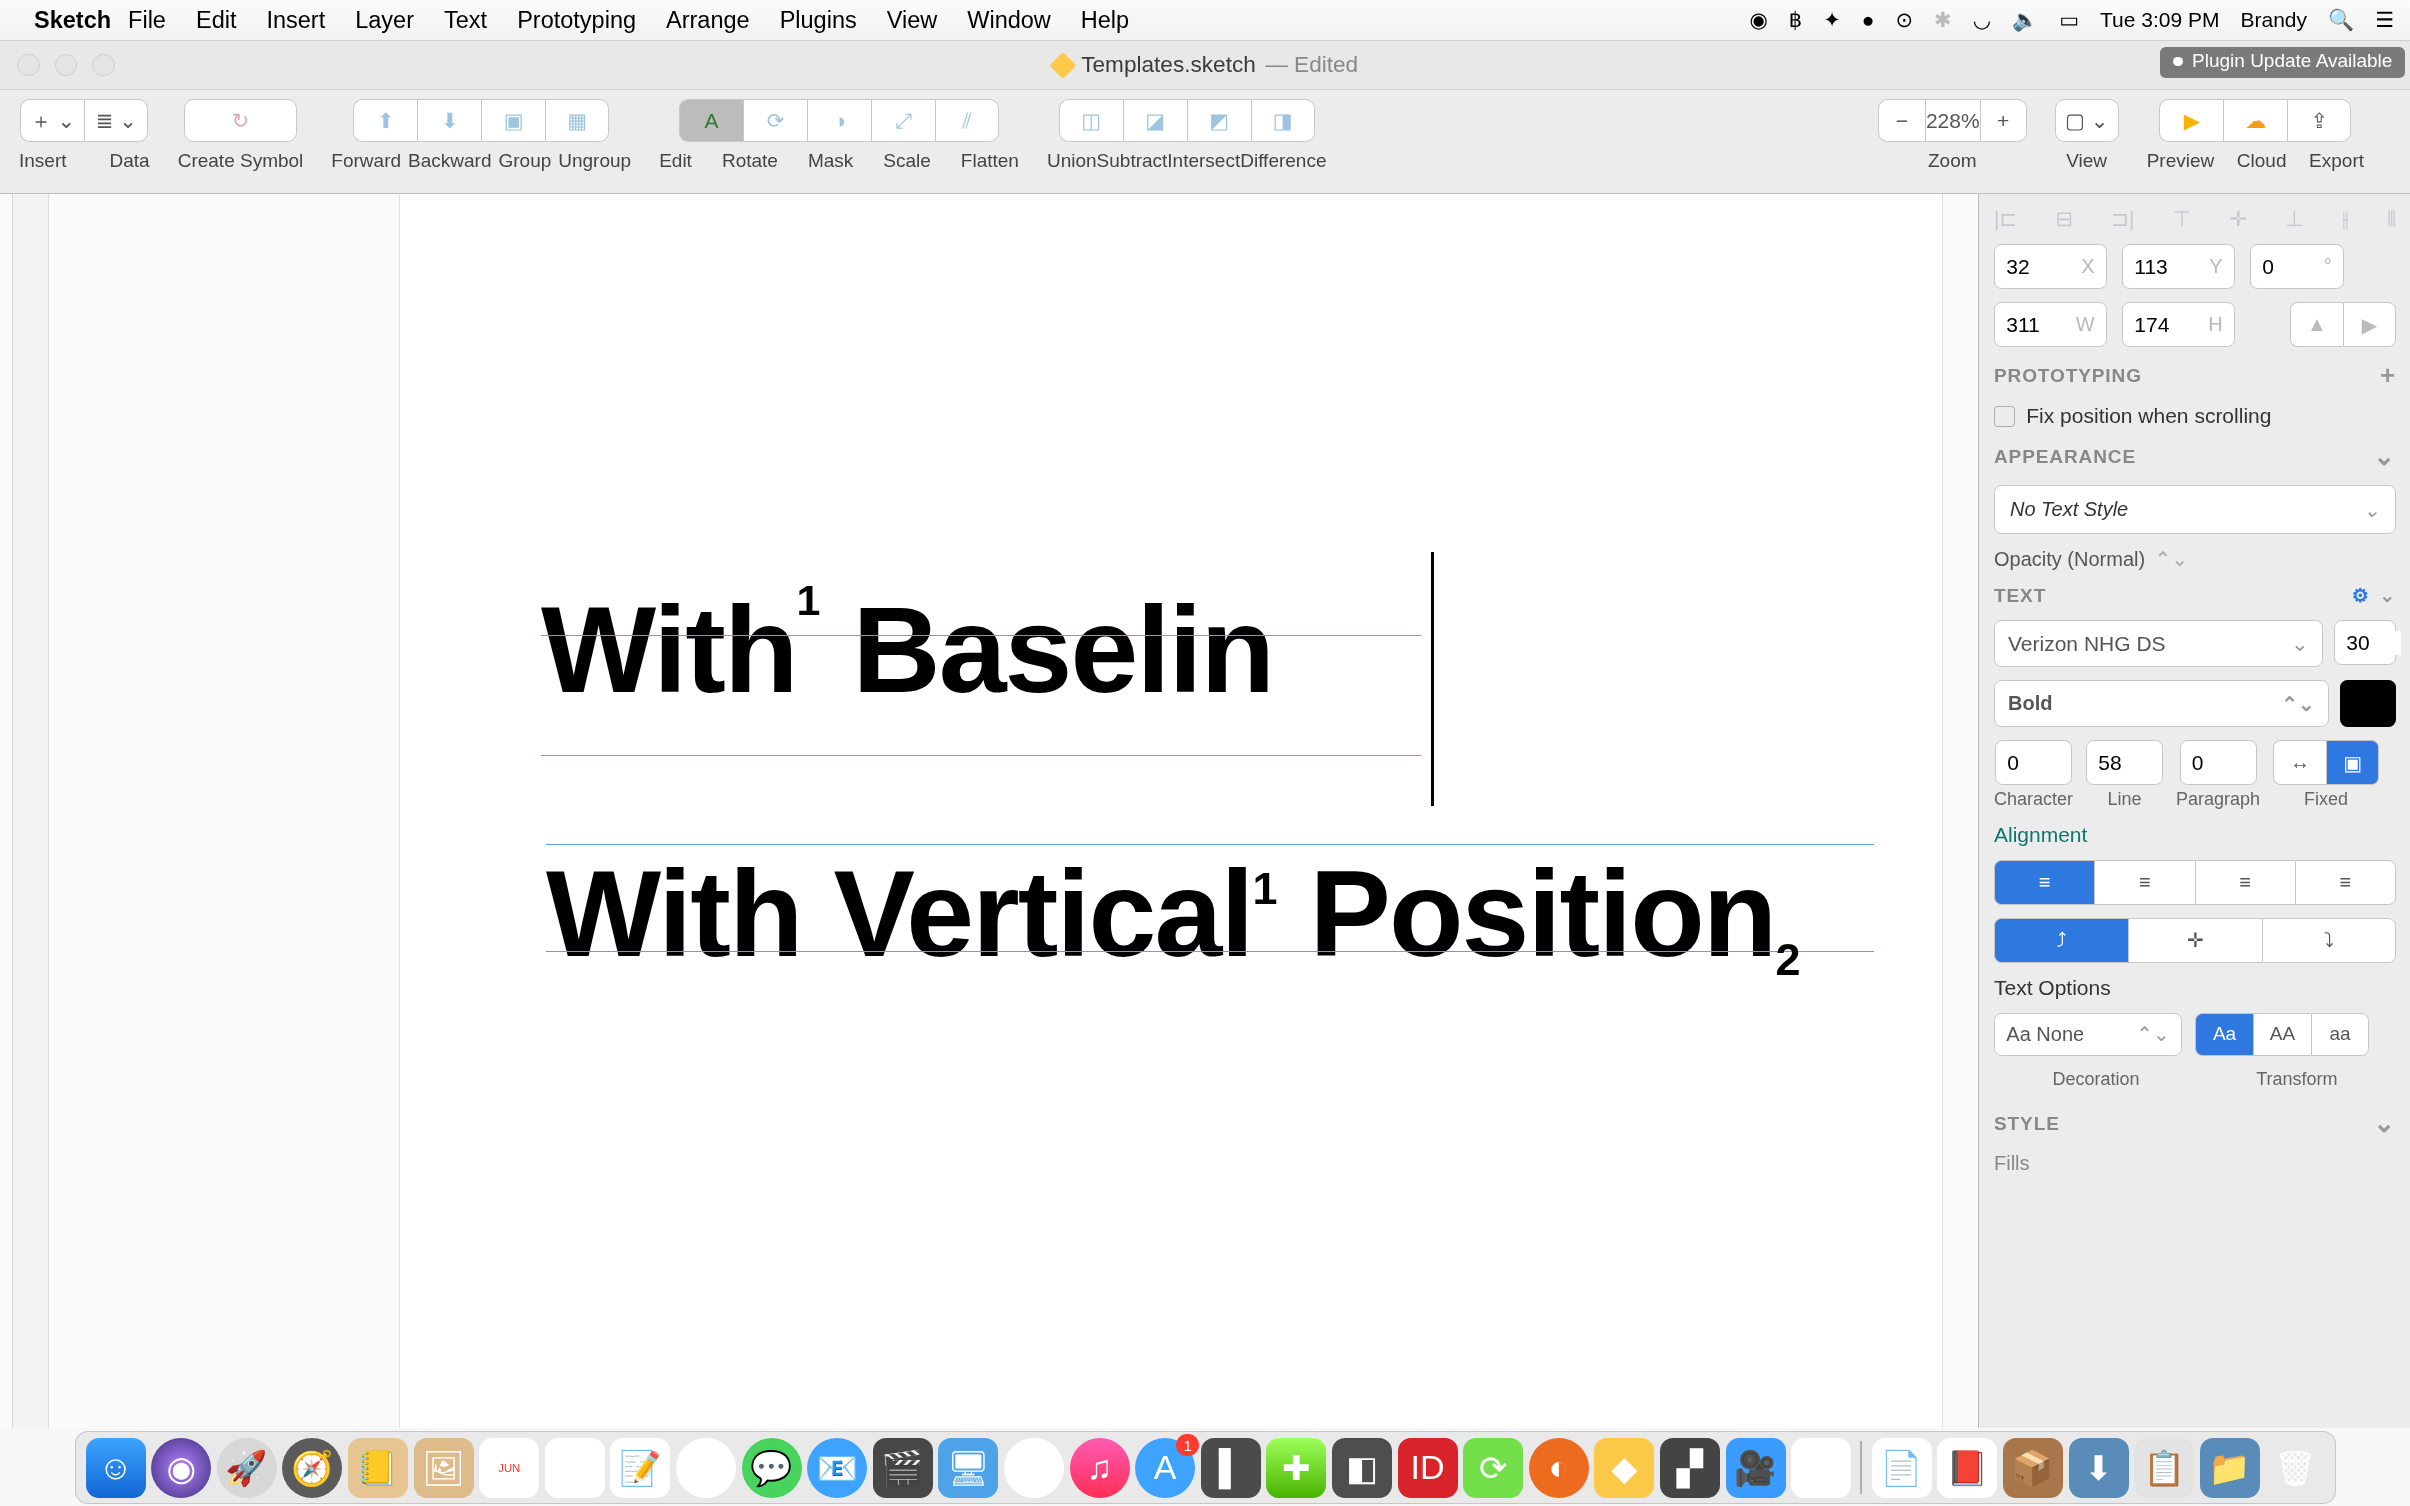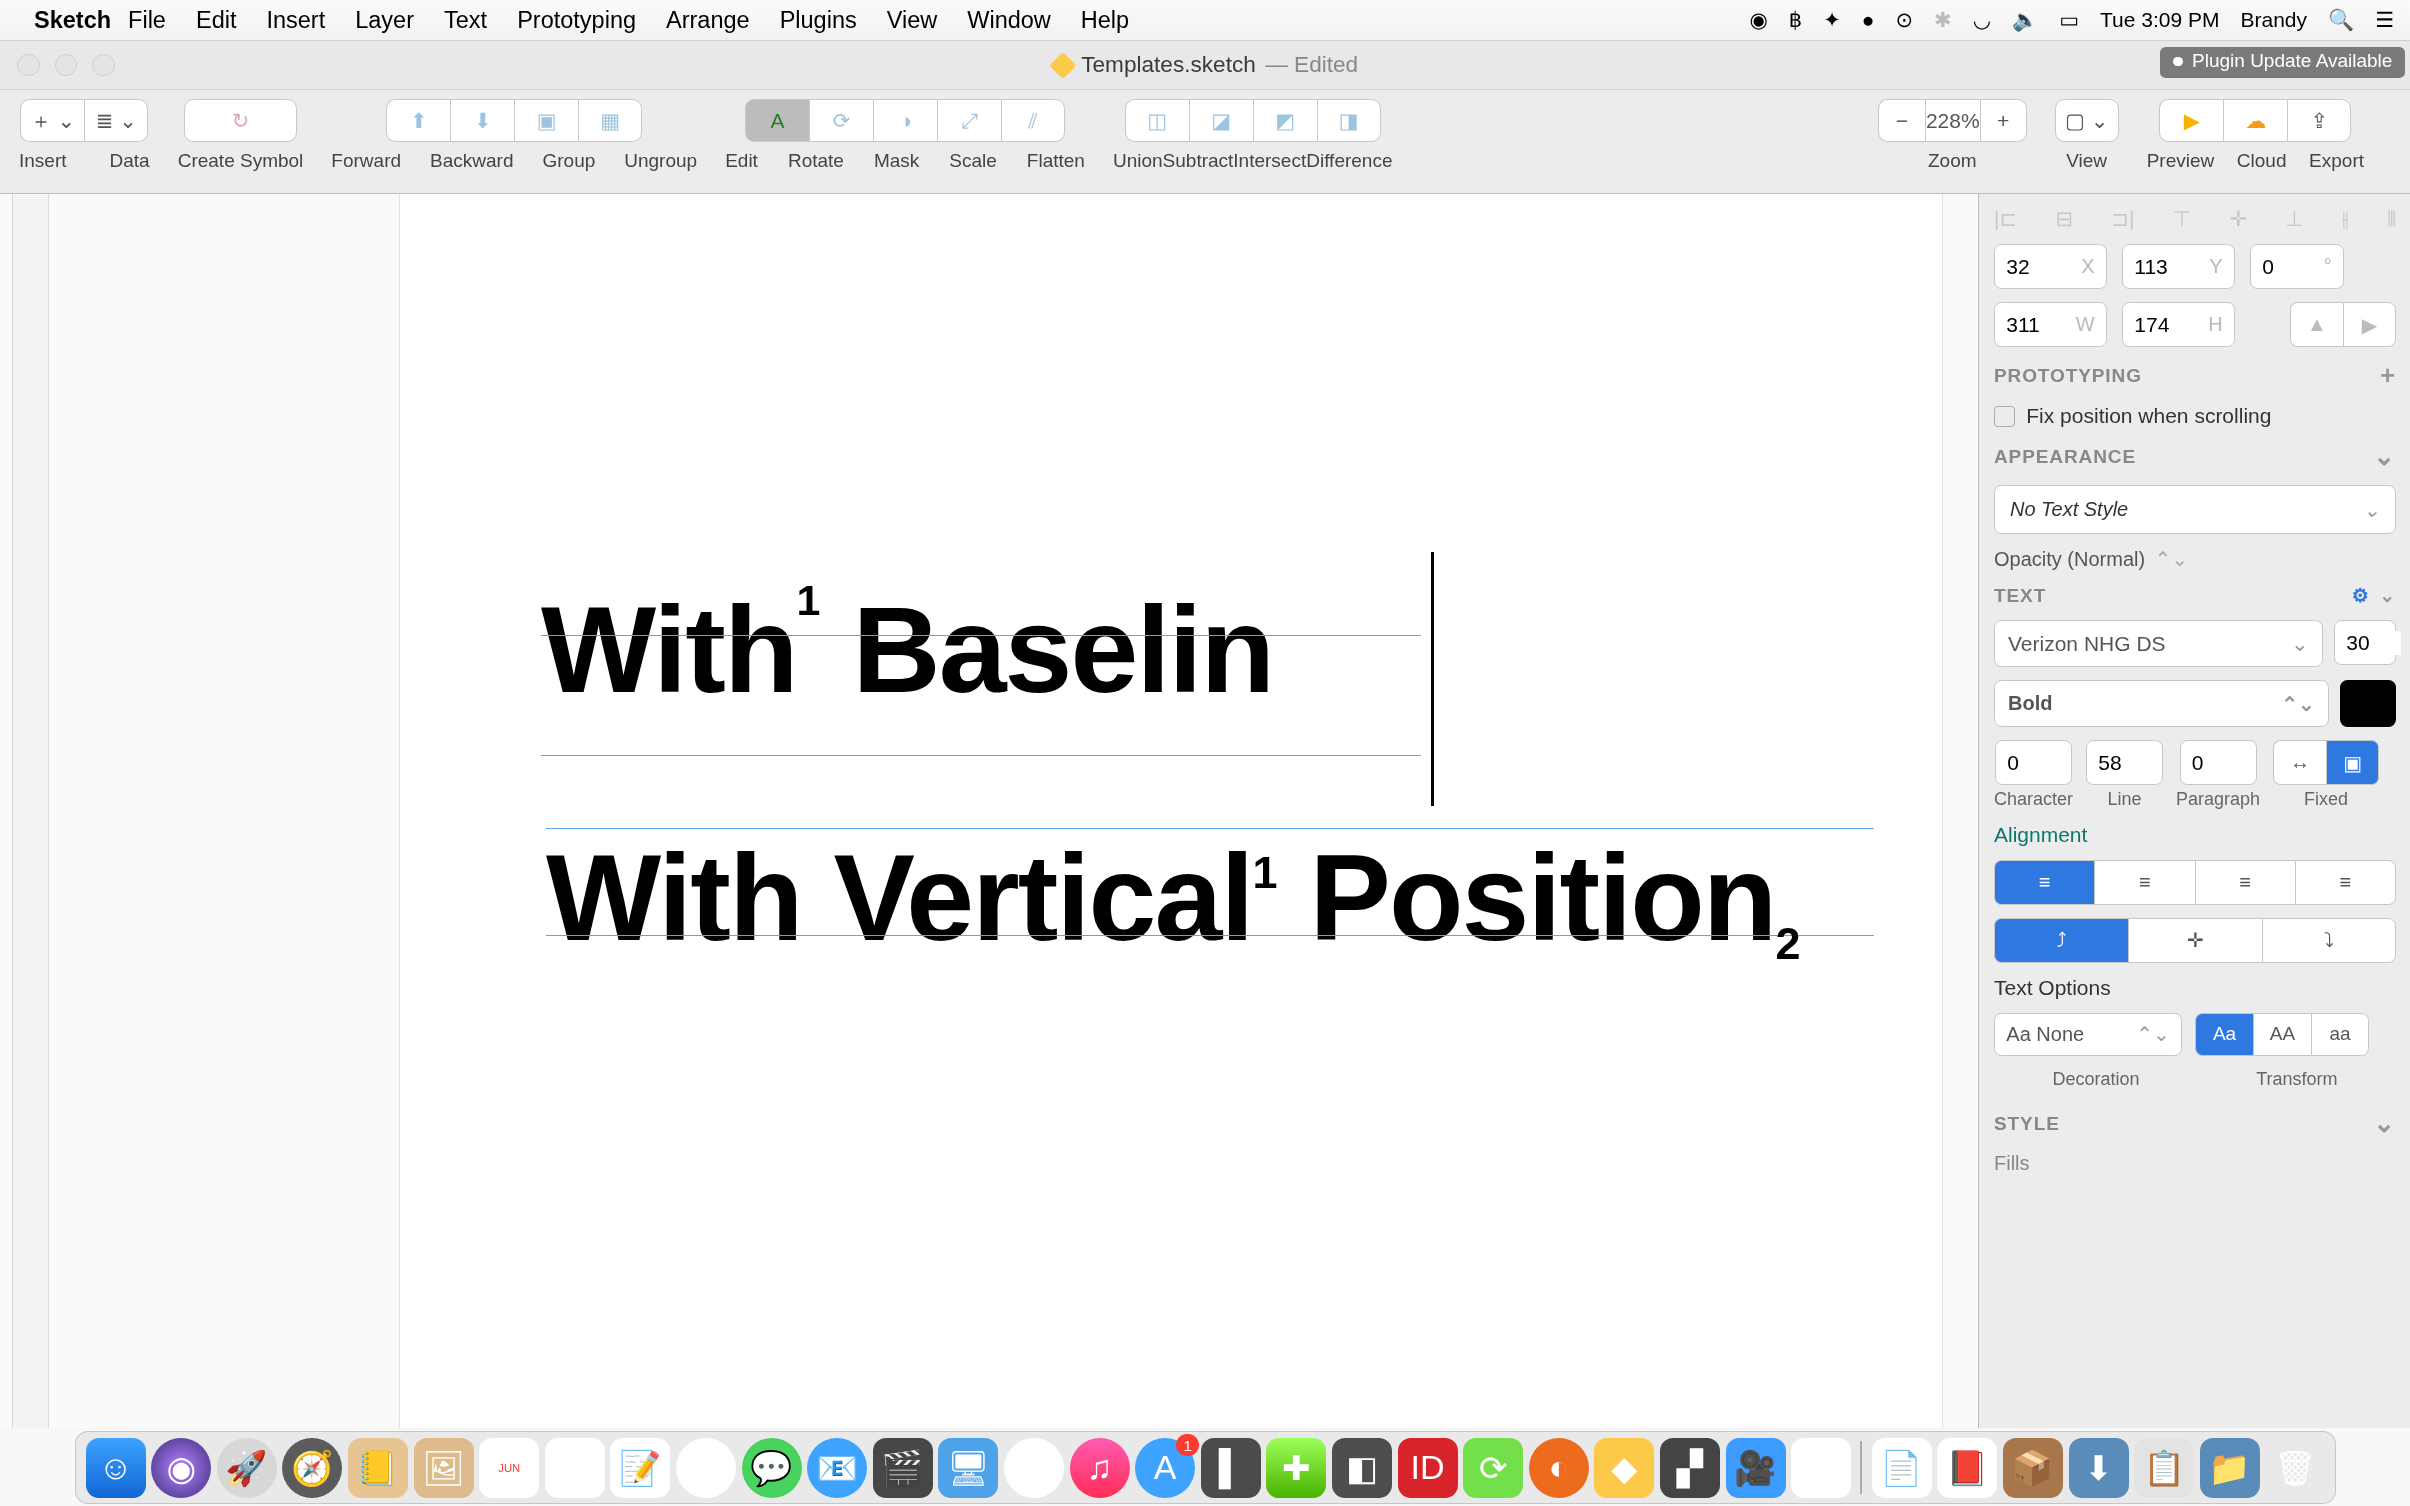--- a/index.html
+++ b/index.html
@@ -46,21 +46,21 @@
 .canvas{flex:1;background:#fafafa;position:relative;overflow:hidden;}
 .ruler-v{position:absolute;left:0;top:0;width:36px;height:100%;background:#f3f3f3;border-right:0.9px solid #ddd;}
 .artboard{position:absolute;left:386px;top:0;width:1544px;height:100%;background:#fff;border-left:0.9px solid #e2e2e2;border-right:0.9px solid #e2e2e2;}
 
 
 .text1{position:absolute;left:141px;top:386px;}
 .text1 .sel{border-top:1.9px solid #5aa5e8;border-bottom:1.9px solid #5aa5e8;height:121px;width:880px;position:absolute;top:55px;}
 .text1 .big{font-size:122px;font-weight:800;letter-spacing:-1.9px;}
 .text1 .sup{font-size:43px;font-weight:800;position:relative;top:-77px;}
 .cursor{position:absolute;left:890px;top:-28px;width:2.8px;height:254px;background:#000;}
-.text2{position:absolute;left:146px;top:634px;}
+.text2{position:absolute;left:146px;top:650px;}
 .text2 .sel{border-top:1.9px solid #5aa5e8;border-bottom:1.9px solid #5aa5e8;height:108px;width:1328px;position:absolute;top:0;}
 .text2 .big{font-size:122px;font-weight:800;letter-spacing:-1.9px;}
 .text2 .sup{font-size:45px;font-weight:800;position:relative;top:-52px;}
 .text2 .sub{font-size:45px;font-weight:800;position:relative;top:19px;}
 
 
 .inspector{width:433px;background:#ececec;border-left:0.9px solid #bcbcbc;padding:13px 15px;display:flex;flex-direction:column;gap:13px;font-size:20px;color:#555;overflow:hidden;}
 .alignrow{display:flex;gap:11.3px;justify-content:space-between;}
 .alignrow .ic{color:#c7c8cd;font-size:21px;}
 .gridrow{display:flex;gap:15px;}
@@ -177,21 +177,21 @@
     <div class="btn single ic" style="width:113px;color:#dba7c4;">↻</div>
     <span class="tlabel">Create Symbol</span>
   </div>
   <div class="tgroup">
     <div class="segbtn">
       <div class="btn ic">⬆</div>
       <div class="btn ic">⬇</div>
       <div class="btn ic">▣</div>
       <div class="btn ic">▦</div>
     </div>
-    <div class="tlabels" style="gap:29px;">
+    <div class="tlabels" style="gap:7px;">
         <span class="tlabel">Forward</span>
         <span class="tlabel">Backward</span>
         <span class="tlabel">Group</span>
         <span class="tlabel">Ungroup</span>
       </div>
   </div>
   <div class="tgroup">
     <div class="segbtn">
       <div class="btn active" style="color:#2a7c2a;">A</div>
       <div class="btn ic">⟳</div>

